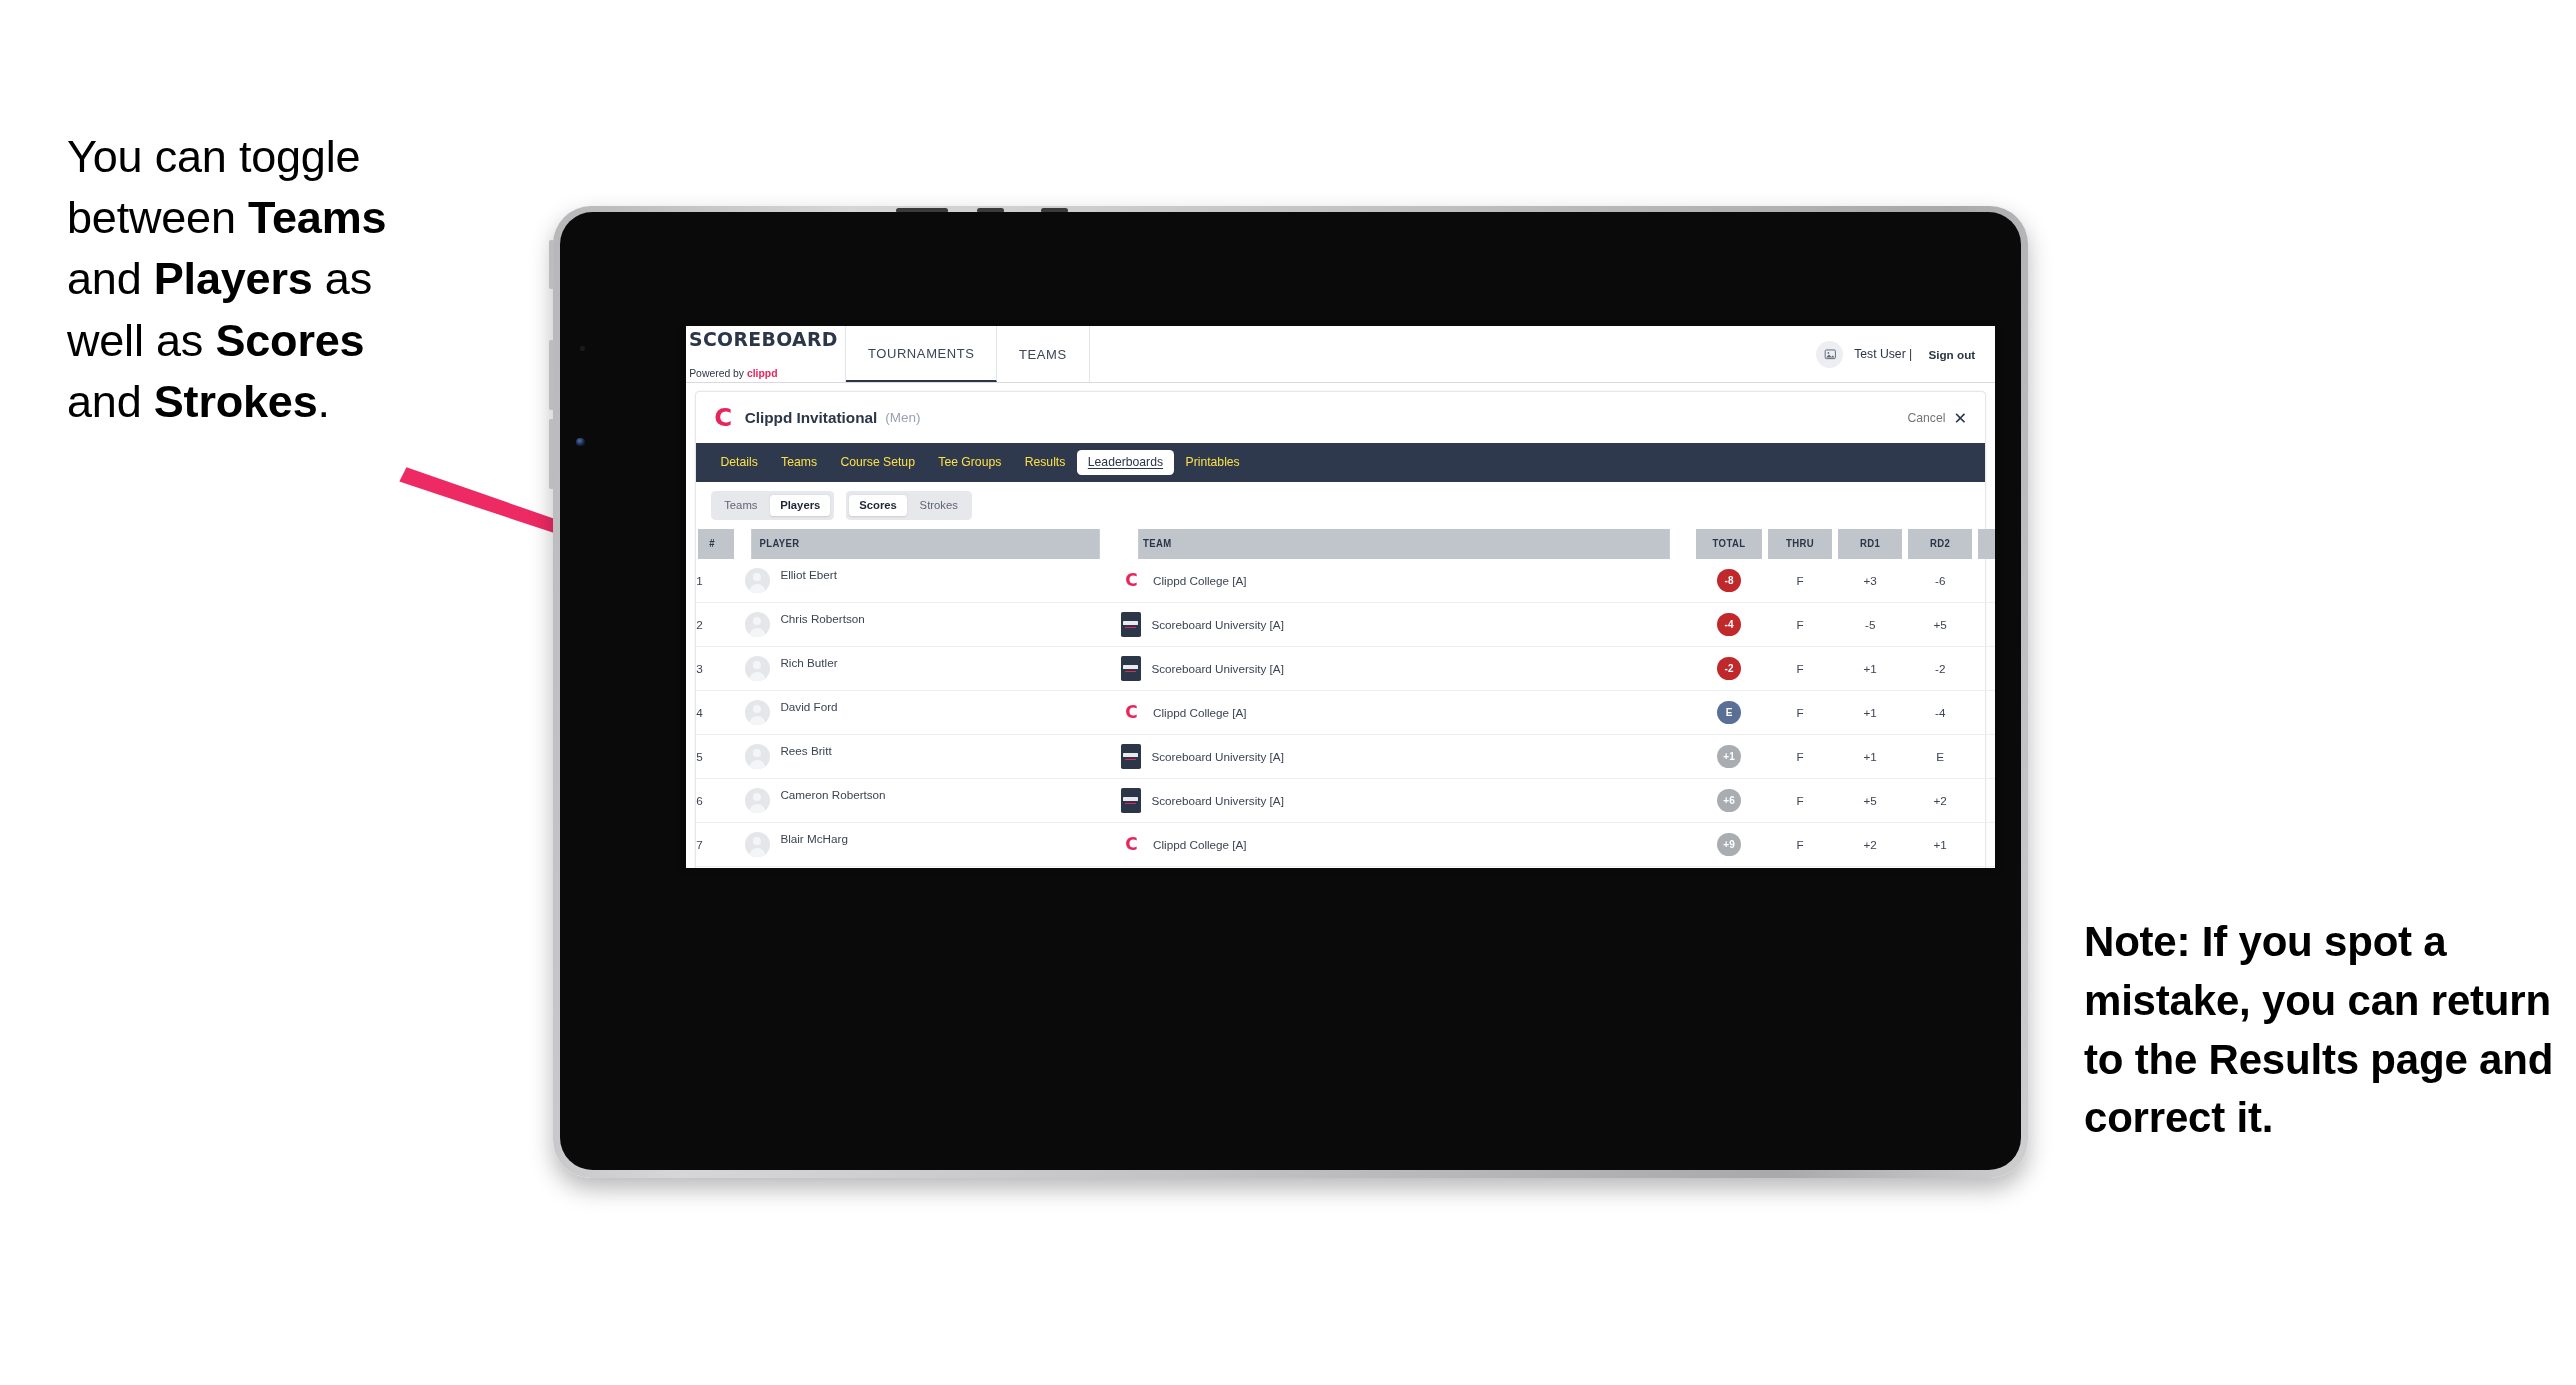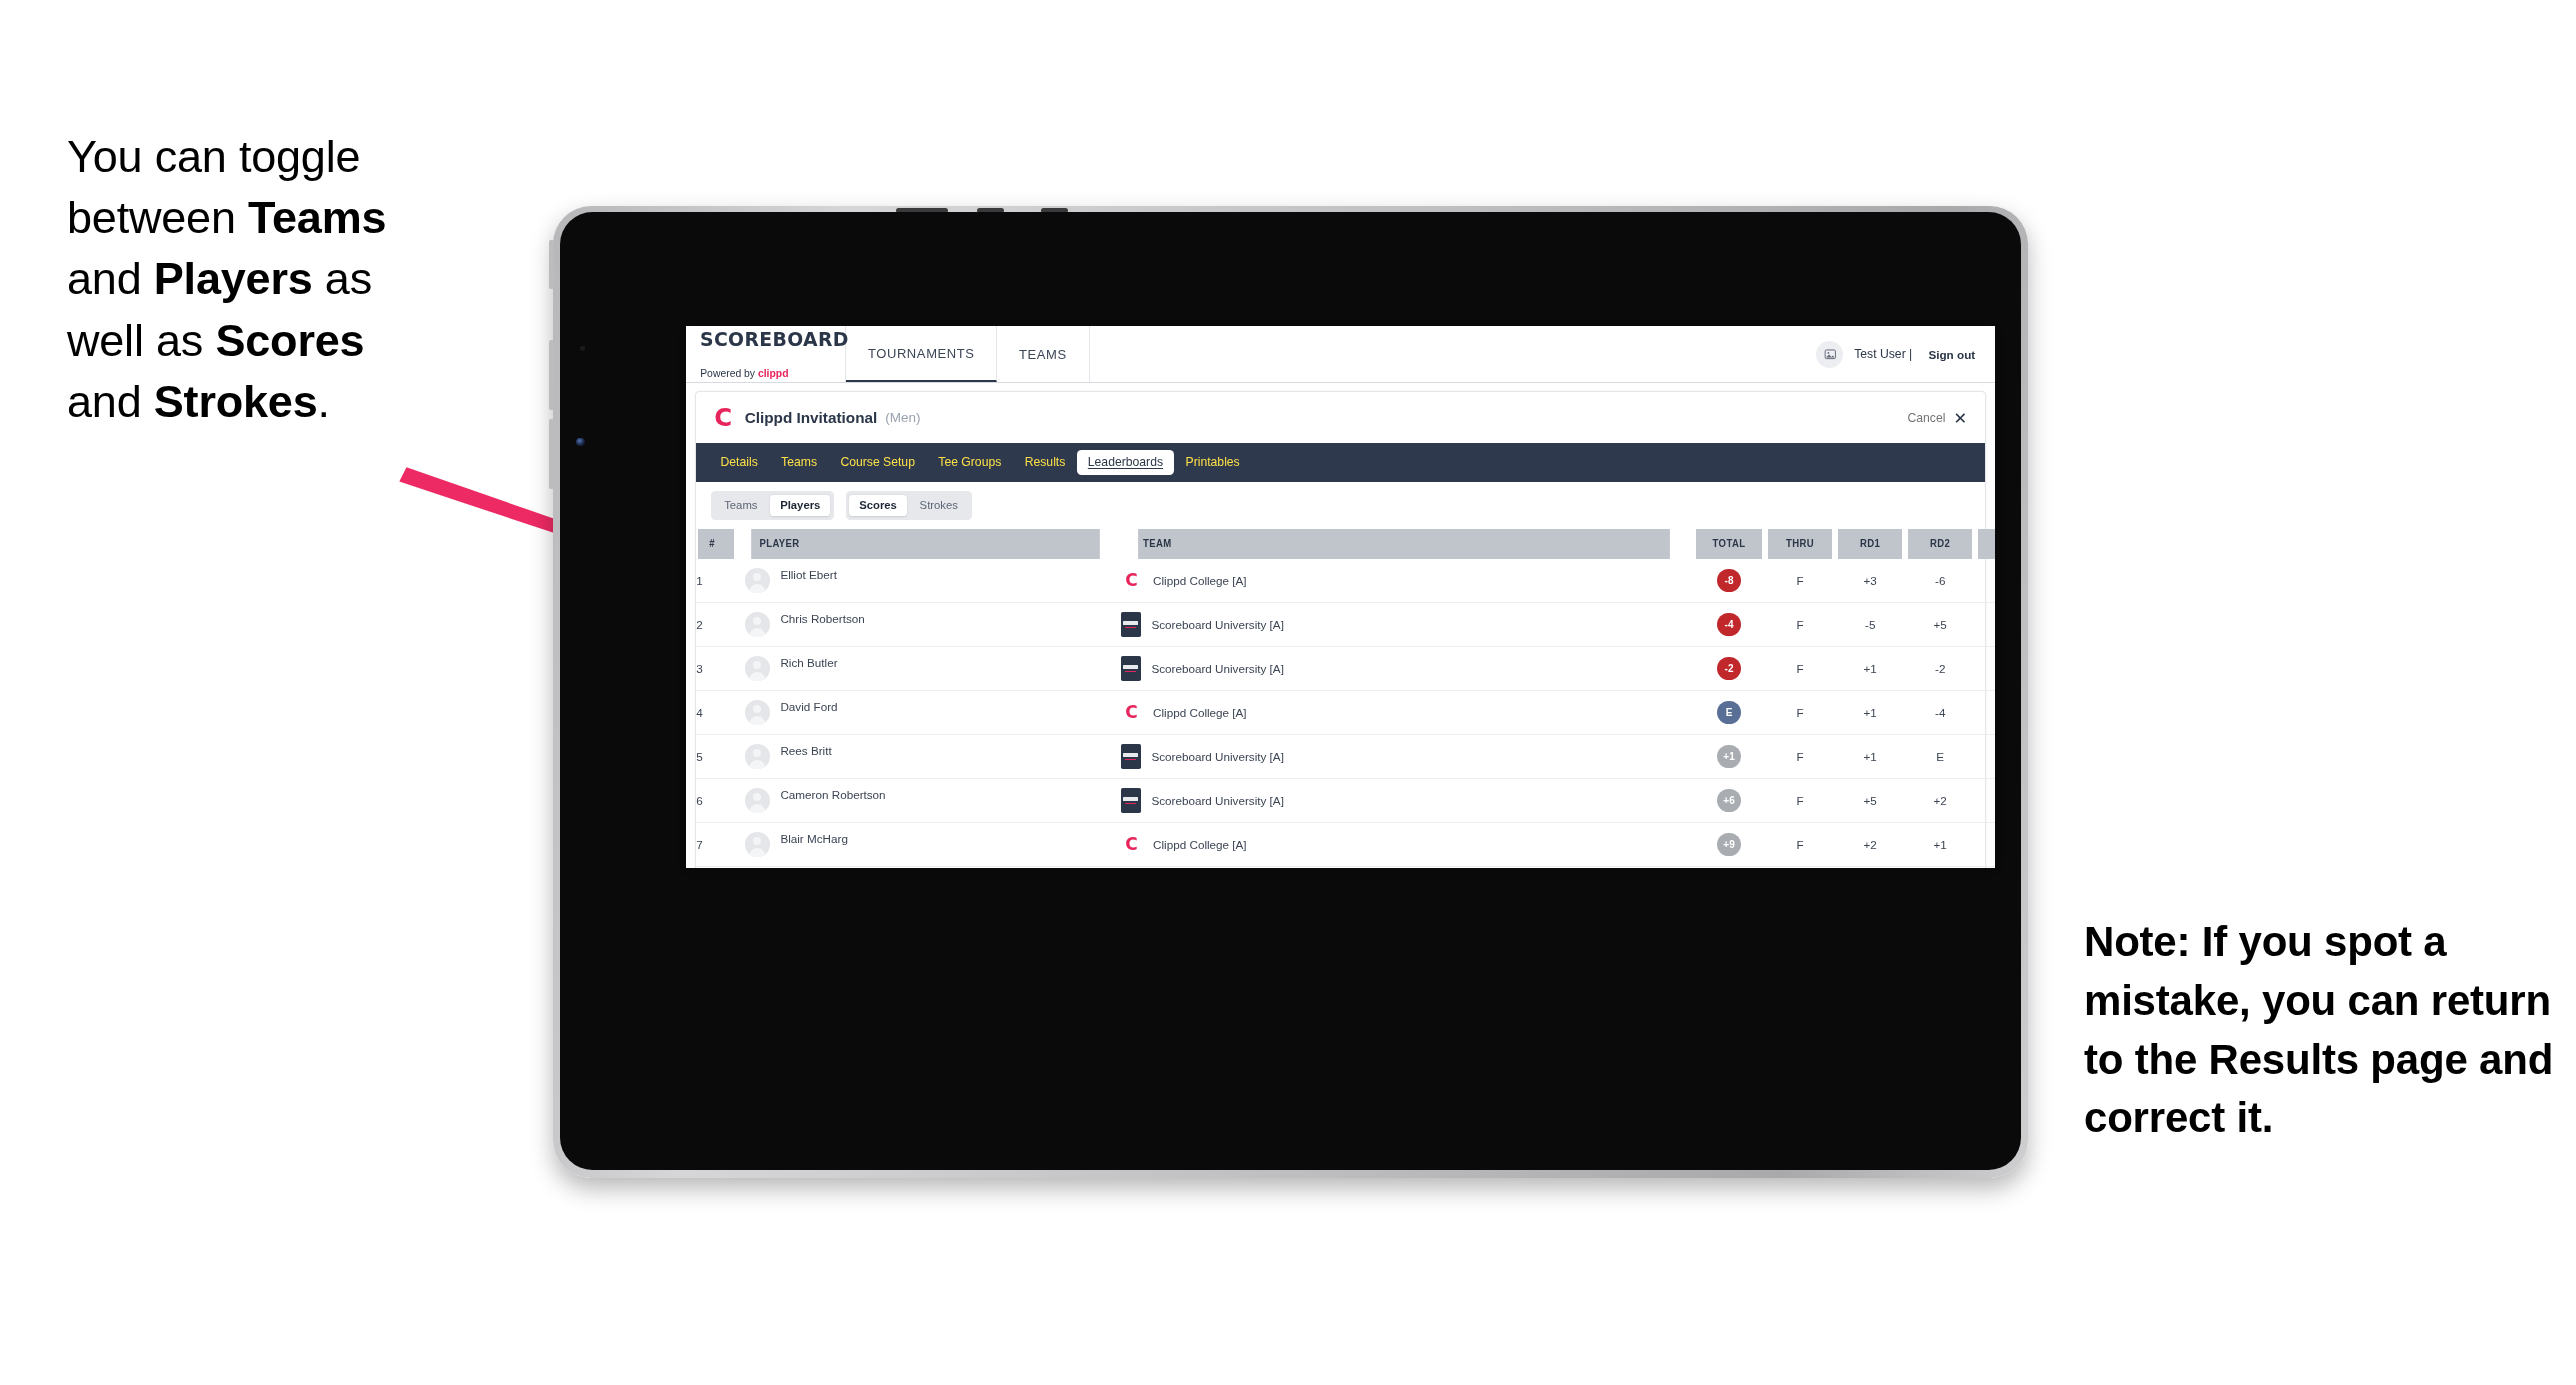--- a/index.html
+++ b/index.html
@@ -112,21 +112,21 @@
     height: 56px;
     background: #ffffff;
     border-bottom: 0.9px solid #d8dadf;
     position: relative;
   }
   #brand {
     width: 160px;
     display: flex;
     flex-direction: column;
     justify-content: center;
-    padding-left: 14px;
+    padding-left: 3px;
     box-sizing: border-box;
     border-right: 0.9px solid #e3e5e9;
     gap: 16px;
   }
   #brand-title {
     font-family: "DejaVu Sans", sans-serif;
     font-weight: 700;
     font-size: 20px;
     letter-spacing: 0.4px;
     color: #2b3648;

